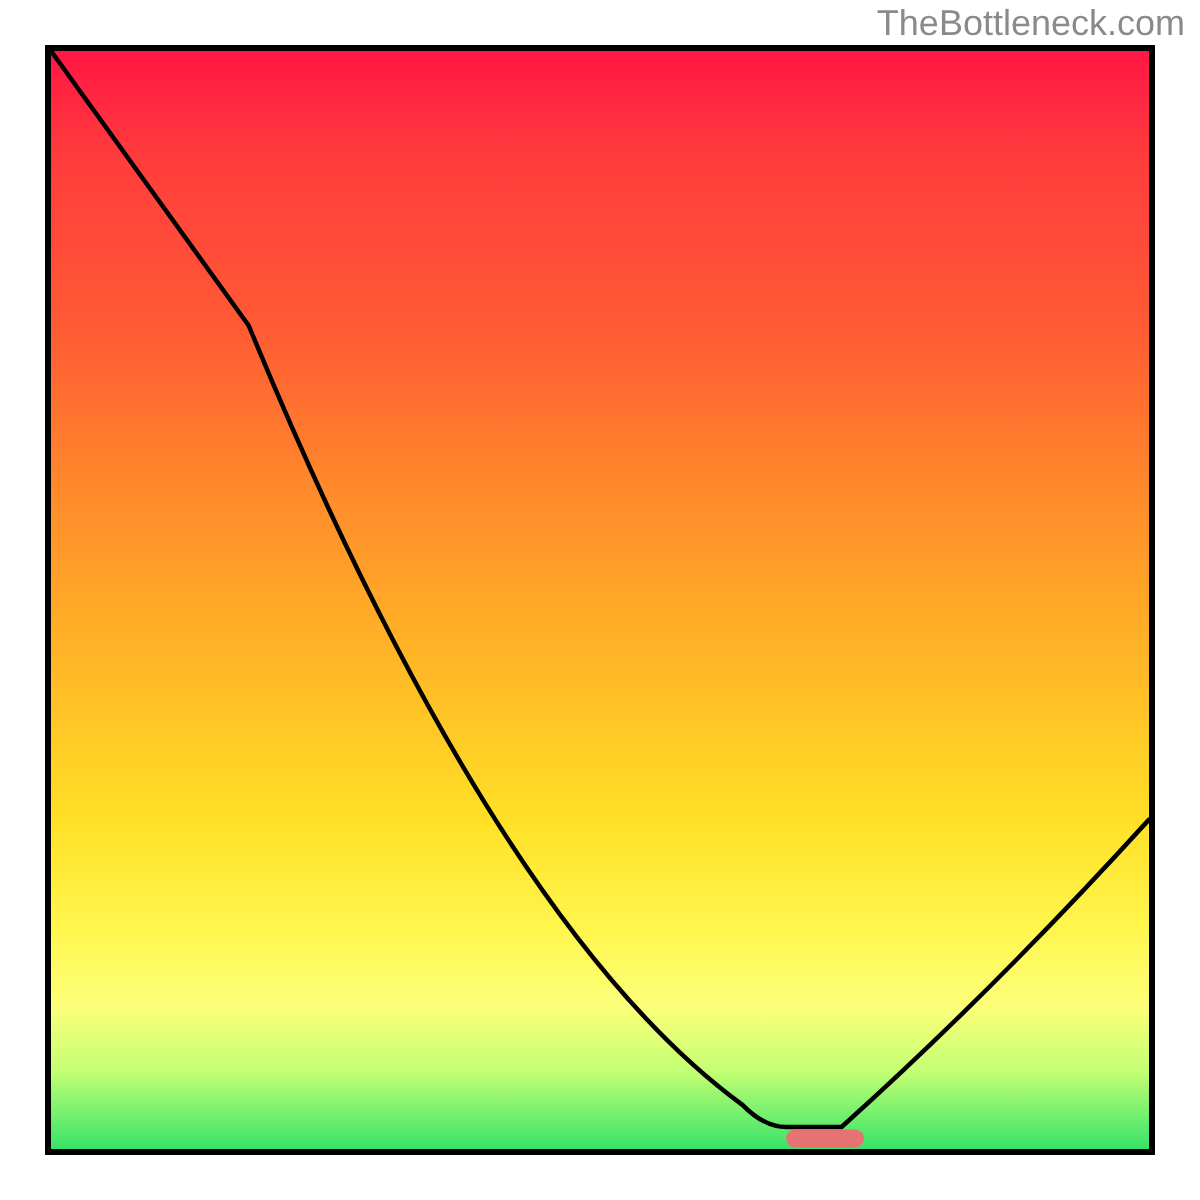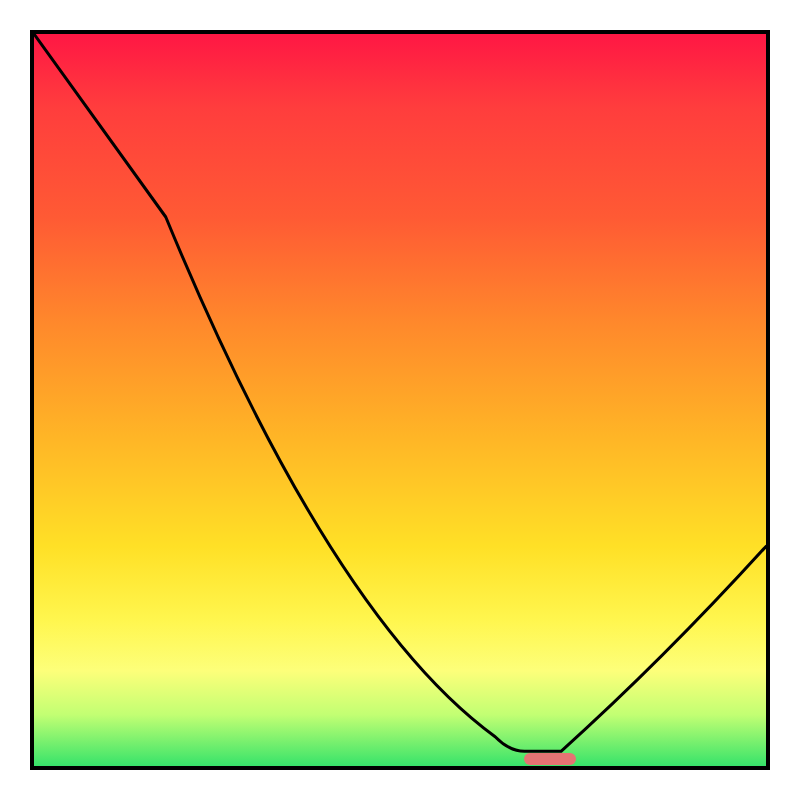--- a/index.html
+++ b/index.html
@@ -63,20 +63,21 @@
     height: 12px;
     border-radius: 6px;
     background: #e57373;
   }
 </style>
 </head>
 <body>
 
 <div class="stage">
 
+  <div class="watermark">TheBottleneck.com</div>
 
   <div class="plot">
 
     <div class="gradient"></div>
 
     <svg class="curve" viewBox="0 0 732 732" preserveAspectRatio="none">
       <path id="curve-path" fill="none" stroke="#000" stroke-width="3" stroke-linecap="round" stroke-linejoin="round" d="M 0 0 L 131.76 183 Q 296.46000000000004 582.72 461.16 702.72 Q 475.44000000000005 717.36 490.44000000000005 717.36 L 527.04 717.36 Q 629.52 625.128 732 512.4"></path>
     </svg>
 
     <div class="marker" id="marker" style="left: 490.44px; width: 51.24px; bottom: 1.32px;"></div>

